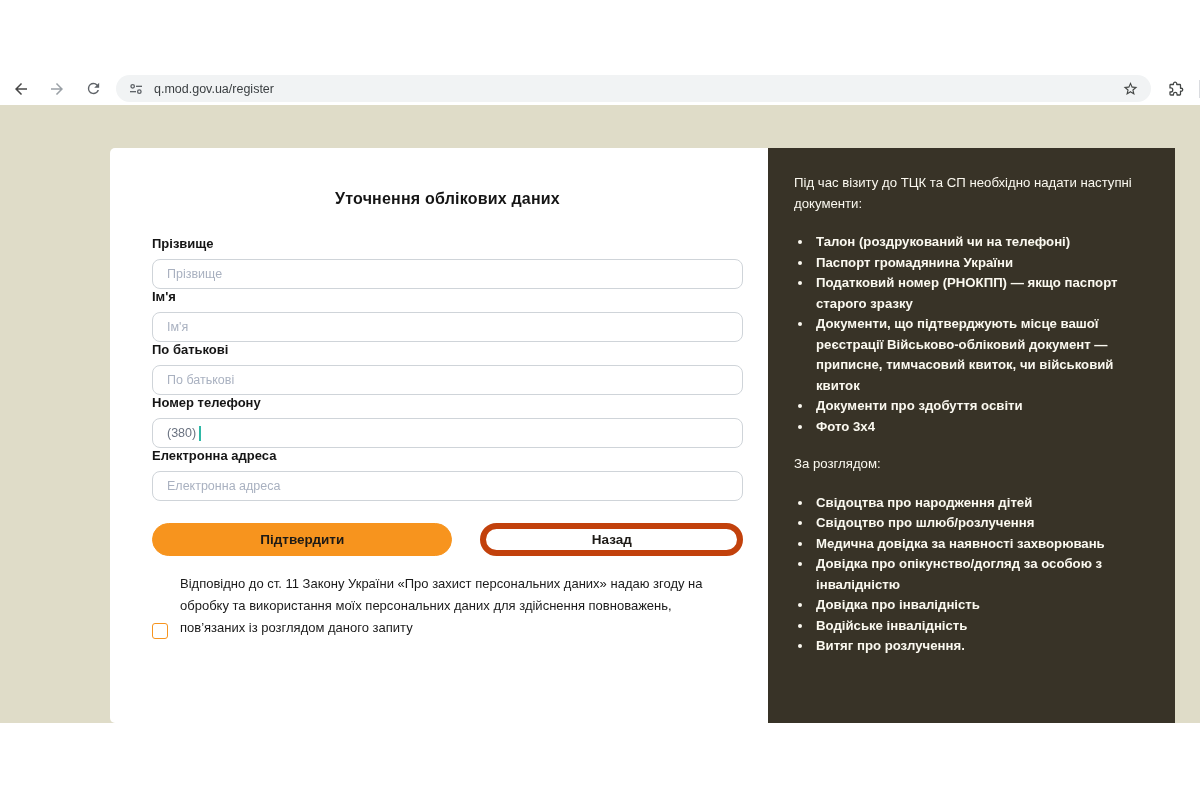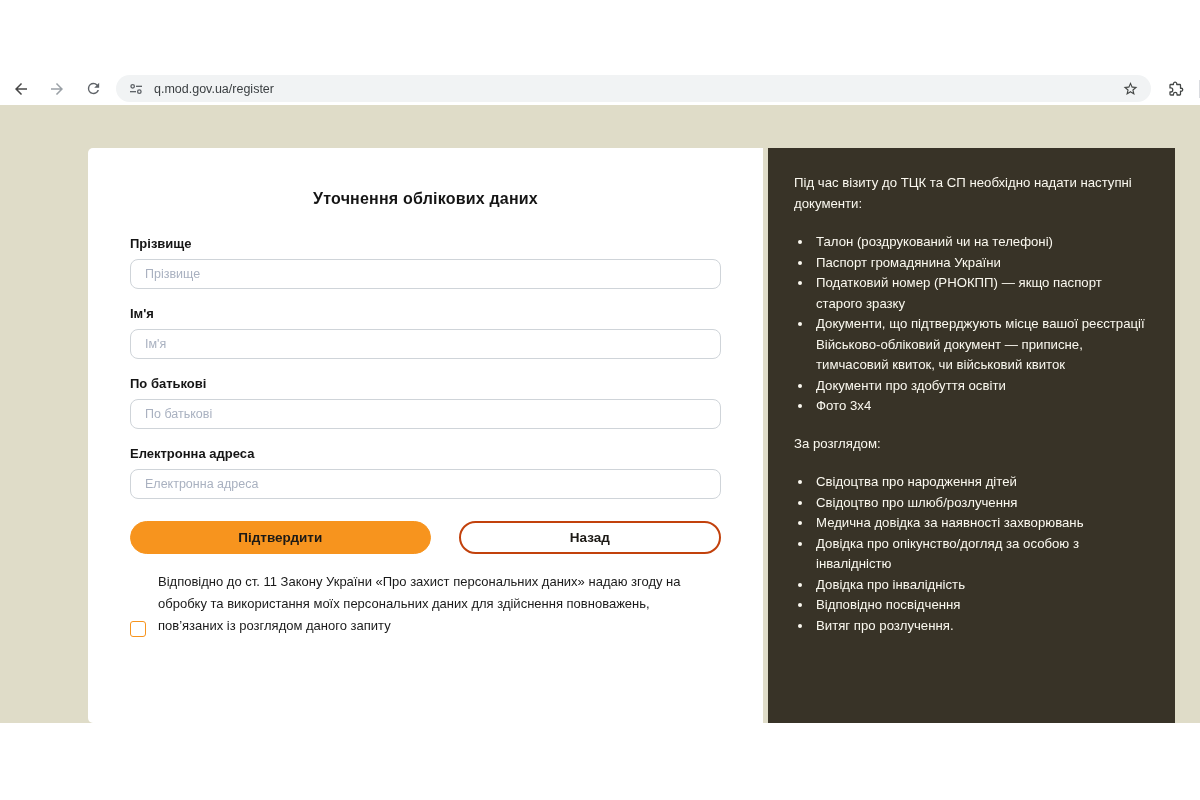--- a/index.html
+++ b/index.html
@@ -17,51 +17,51 @@
               border-radius:14px; display:flex; align-items:center; padding:0 12px; }
   .url-pill .site-icon { margin-right:10px; display:flex; align-items:center; }
   .url-text { font-size:12.5px; color:#3c4043; flex:1; }
   .pill-star { display:flex; align-items:center; }
   .after-pill { display:flex; align-items:center; margin-left:14px; gap:12px; }
   .v-sep { width:1px; height:18px; background:#dadce0; }
 
   
   .content { position:absolute; left:0; top:105px; width:1200px; height:618px;
              background:#dfdcc8; }
-  .card { position:absolute; left:88px; top:43px; width:675px; height:575px;
+  .card { position:absolute; left:110px; top:43px; width:675px; height:575px;
           background:#ffffff; border-radius:5px 0 0 5px; padding:42px 42px 0 42px; }
   .form-title { text-align:center; font-size:16px; font-weight:bold; color:#151515;
                 margin-top:0px; margin-bottom:28px; letter-spacing:0.2px; }
-  .field { margin-bottom:17px; }
+  .field { }
   .field-label { display:block; font-size:13px; font-weight:bold; color:#151515; margin-bottom:8px; }
   .field input, .fake-input {
       width:591px; height:30px; border:1px solid #cfd4d9; border-radius:8px;
       padding:0 14px; font-size:12.5px; color:#4a4f57; background:#fff; outline:none;
       font-family:"Liberation Sans", sans-serif; }
   .field input::placeholder { color:#a9b1c0; }
   .fake-input { display:flex; align-items:center; }
   .fake-input .value { color:#6a7280; }
   .caret { display:inline-block; width:1.5px; height:15px; background:#2fb8a6; margin-left:3px; }
 
   .btn-row { display:flex; margin-top:22px; gap:28px; }
   .btn { height:33px; border-radius:17px; display:flex; align-items:center; justify-content:center;
          font-size:13.5px; font-weight:bold; color:#1d1a16; cursor:pointer; }
   .btn-confirm { width:307px; background:#f7941e; border:1px solid #f7941e; }
-  .btn-back { width:268px; background:#ffffff; border:2px solid #c2410c; }
+  .btn-back { width:268px; background:#ffffff; border:6px solid #c2410c; }
 
   .consent { display:flex; align-items:flex-end; margin-top:17px; }
   .checkbox { flex:0 0 16px; width:16px; height:16px; border:1.5px solid #f7941e; border-radius:3px;
               background:#fff; margin-right:12px; cursor:pointer; }
   .consent-text { font-size:13px; line-height:22px; color:#1a1a1a; width:560px; }
 
   
   .sidebar { position:absolute; left:768px; top:43px; width:407px; height:575px;
              background:#383327; color:#fbf9f0; padding:25px 26px 0 26px;
              font-size:13.2px; line-height:20.5px; }
-  .sidebar ul { list-style:disc outside; padding-left:19px; }
+  .sidebar ul { list-style:disc outside; padding-left:19px;font-weight:bold; }
   .sidebar li { padding-left:3px; }
   .sb-intro { margin-bottom:0; }
   .sb-list-required { margin-top:18px; }
   .sb-heading { margin-top:17px; }
   .sb-list-optional { margin-top:18px; }
 </style>
 </head>
 <body>
 
 <div class="stage">
@@ -125,20 +125,27 @@
       <div class="field">
         <label class="field-label">Ім'я</label>
         <input type="text" placeholder="Ім'я" style="">
       </div>
 
       <div class="field">
         <label class="field-label">По батькові</label>
         <input type="text" placeholder="По батькові" style="">
       </div>
 
+      <div class="field">
+        <label class="field-label">Номер телефону</label>
+        <div class="fake-input">
+          <span class="value">(380)</span>
+          <span class="caret"></span>
+        </div>
+      </div>
 
       <div class="field">
         <label class="field-label">Електронна адреса</label>
         <input type="text" placeholder="Електронна адреса" style="">
       </div>
 
       <div class="btn-row">
         <div class="btn btn-confirm">Підтвердити</div>
         <div class="btn btn-back">Назад</div>
       </div>
@@ -159,19 +166,19 @@
           <li>Документи про здобуття освіти</li>
           <li>Фото 3х4</li>
         </ul>
       <p class="sb-heading">За розглядом:</p>
       <ul class="sb-list-optional">
           <li>Свідоцтва про народження дітей</li>
           <li>Свідоцтво про шлюб/розлучення</li>
           <li>Медична довідка за наявності захворювань</li>
           <li>Довідка про опікунство/догляд за особою з інвалідністю</li>
           <li>Довідка про інвалідність</li>
-          <li>Відповідно посвідчення</li>
+          <li>Водійське інвалідність</li>
           <li>Витяг про розлучення.</li>
         </ul>
     </div>
 
   </div>
 </div>
 
 </body></html>

